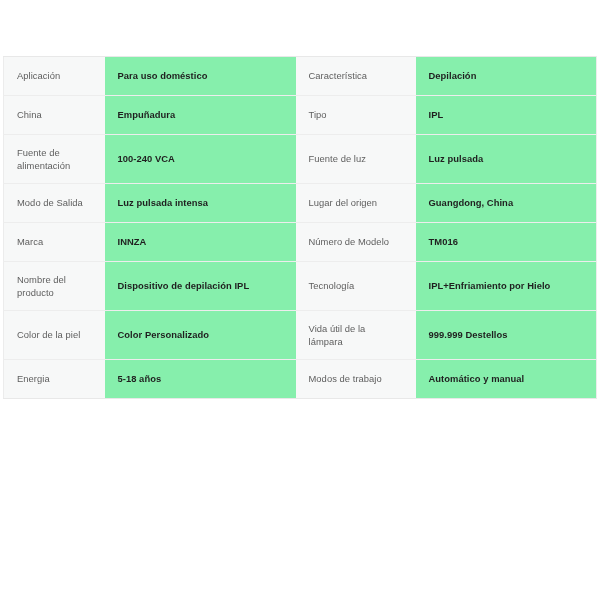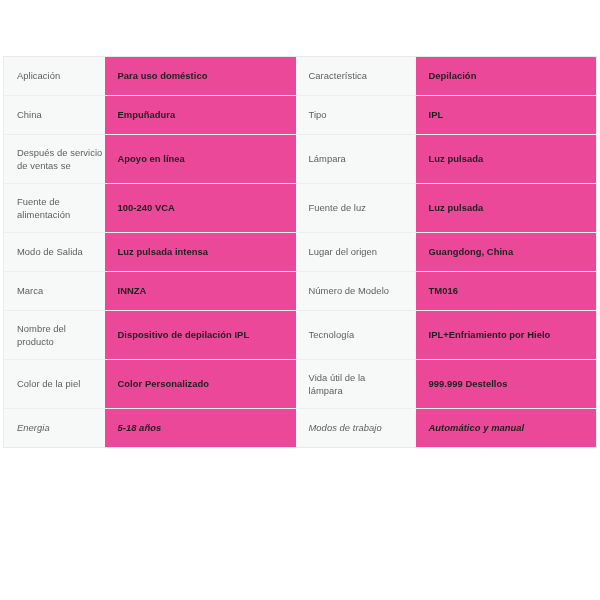--- a/index.html
+++ b/index.html
@@ -43,29 +43,28 @@
   table.spec-table td {
     border-bottom: 1px solid #ededed;
     padding: 0 0 0 13px;
     vertical-align: middle;
     font-size: 9.4px;
     line-height: 13.5px;
     letter-spacing: 0.05px;
   }
   table.spec-table tr:last-child td {
     border-bottom: none;
-    font-style: italic;
   }
   td.label {
     background: #f7f8f8;
     color: #5e5e5e;
     font-weight: 400;
   }
   td.value {
-    background: #ec4899;
+    background: #86efac;
     color: #1f1f1f;
     font-weight: 700;
   }
   td.label .txt,
   td.value .txt {
     display: block;
     white-space: pre-line;
   }
   tr.r-single td { height: 38px; }
   tr.r-double td { height: 48px; }
@@ -106,35 +105,20 @@
             </td>
             <td class="label">
               <span class="txt">Tipo</span>
             </td>
             <td class="value">
               <span class="txt">IPL</span>
             </td>
           </tr>
           <tr class="r-double">
             <td class="label">
-              <span class="txt">Después de servicio
-de ventas se</span>
-            </td>
-            <td class="value">
-              <span class="txt">Apoyo en línea</span>
-            </td>
-            <td class="label">
-              <span class="txt">Lámpara</span>
-            </td>
-            <td class="value">
-              <span class="txt">Luz pulsada</span>
-            </td>
-          </tr>
-          <tr class="r-double">
-            <td class="label">
               <span class="txt">Fuente de
 alimentación</span>
             </td>
             <td class="value">
               <span class="txt">100-240 VCA</span>
             </td>
             <td class="label">
               <span class="txt">Fuente de luz</span>
             </td>
             <td class="value">

